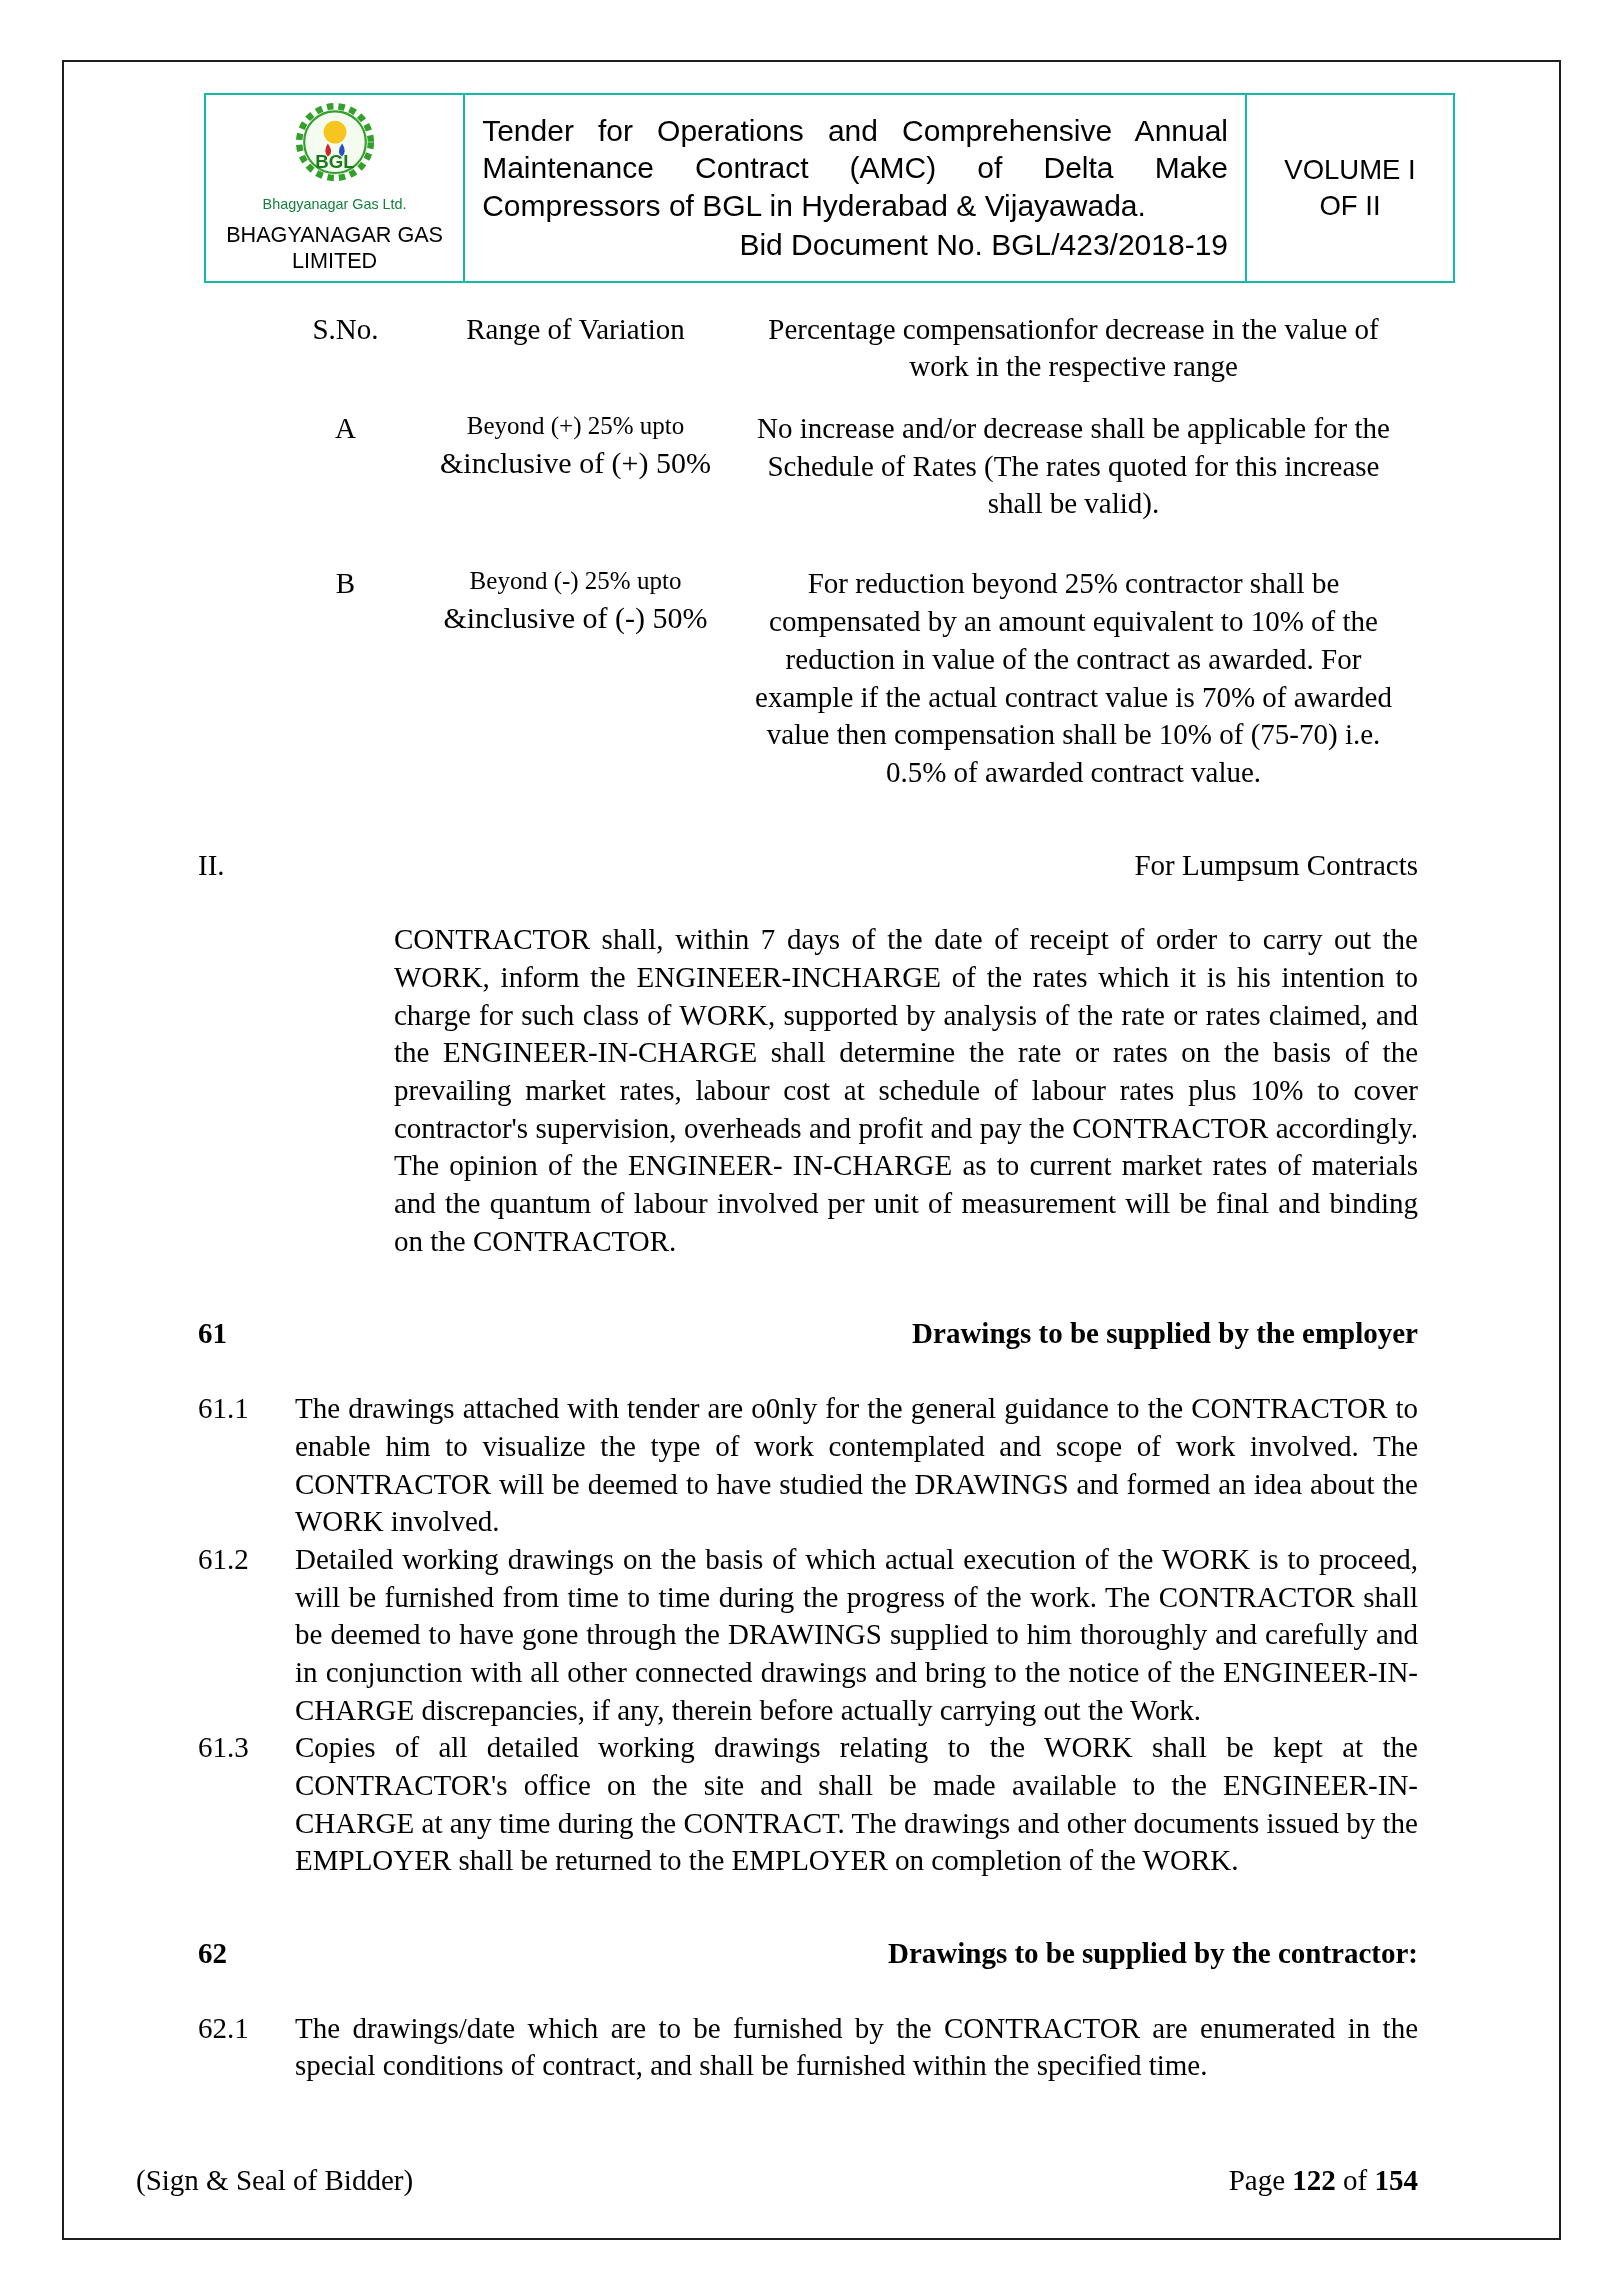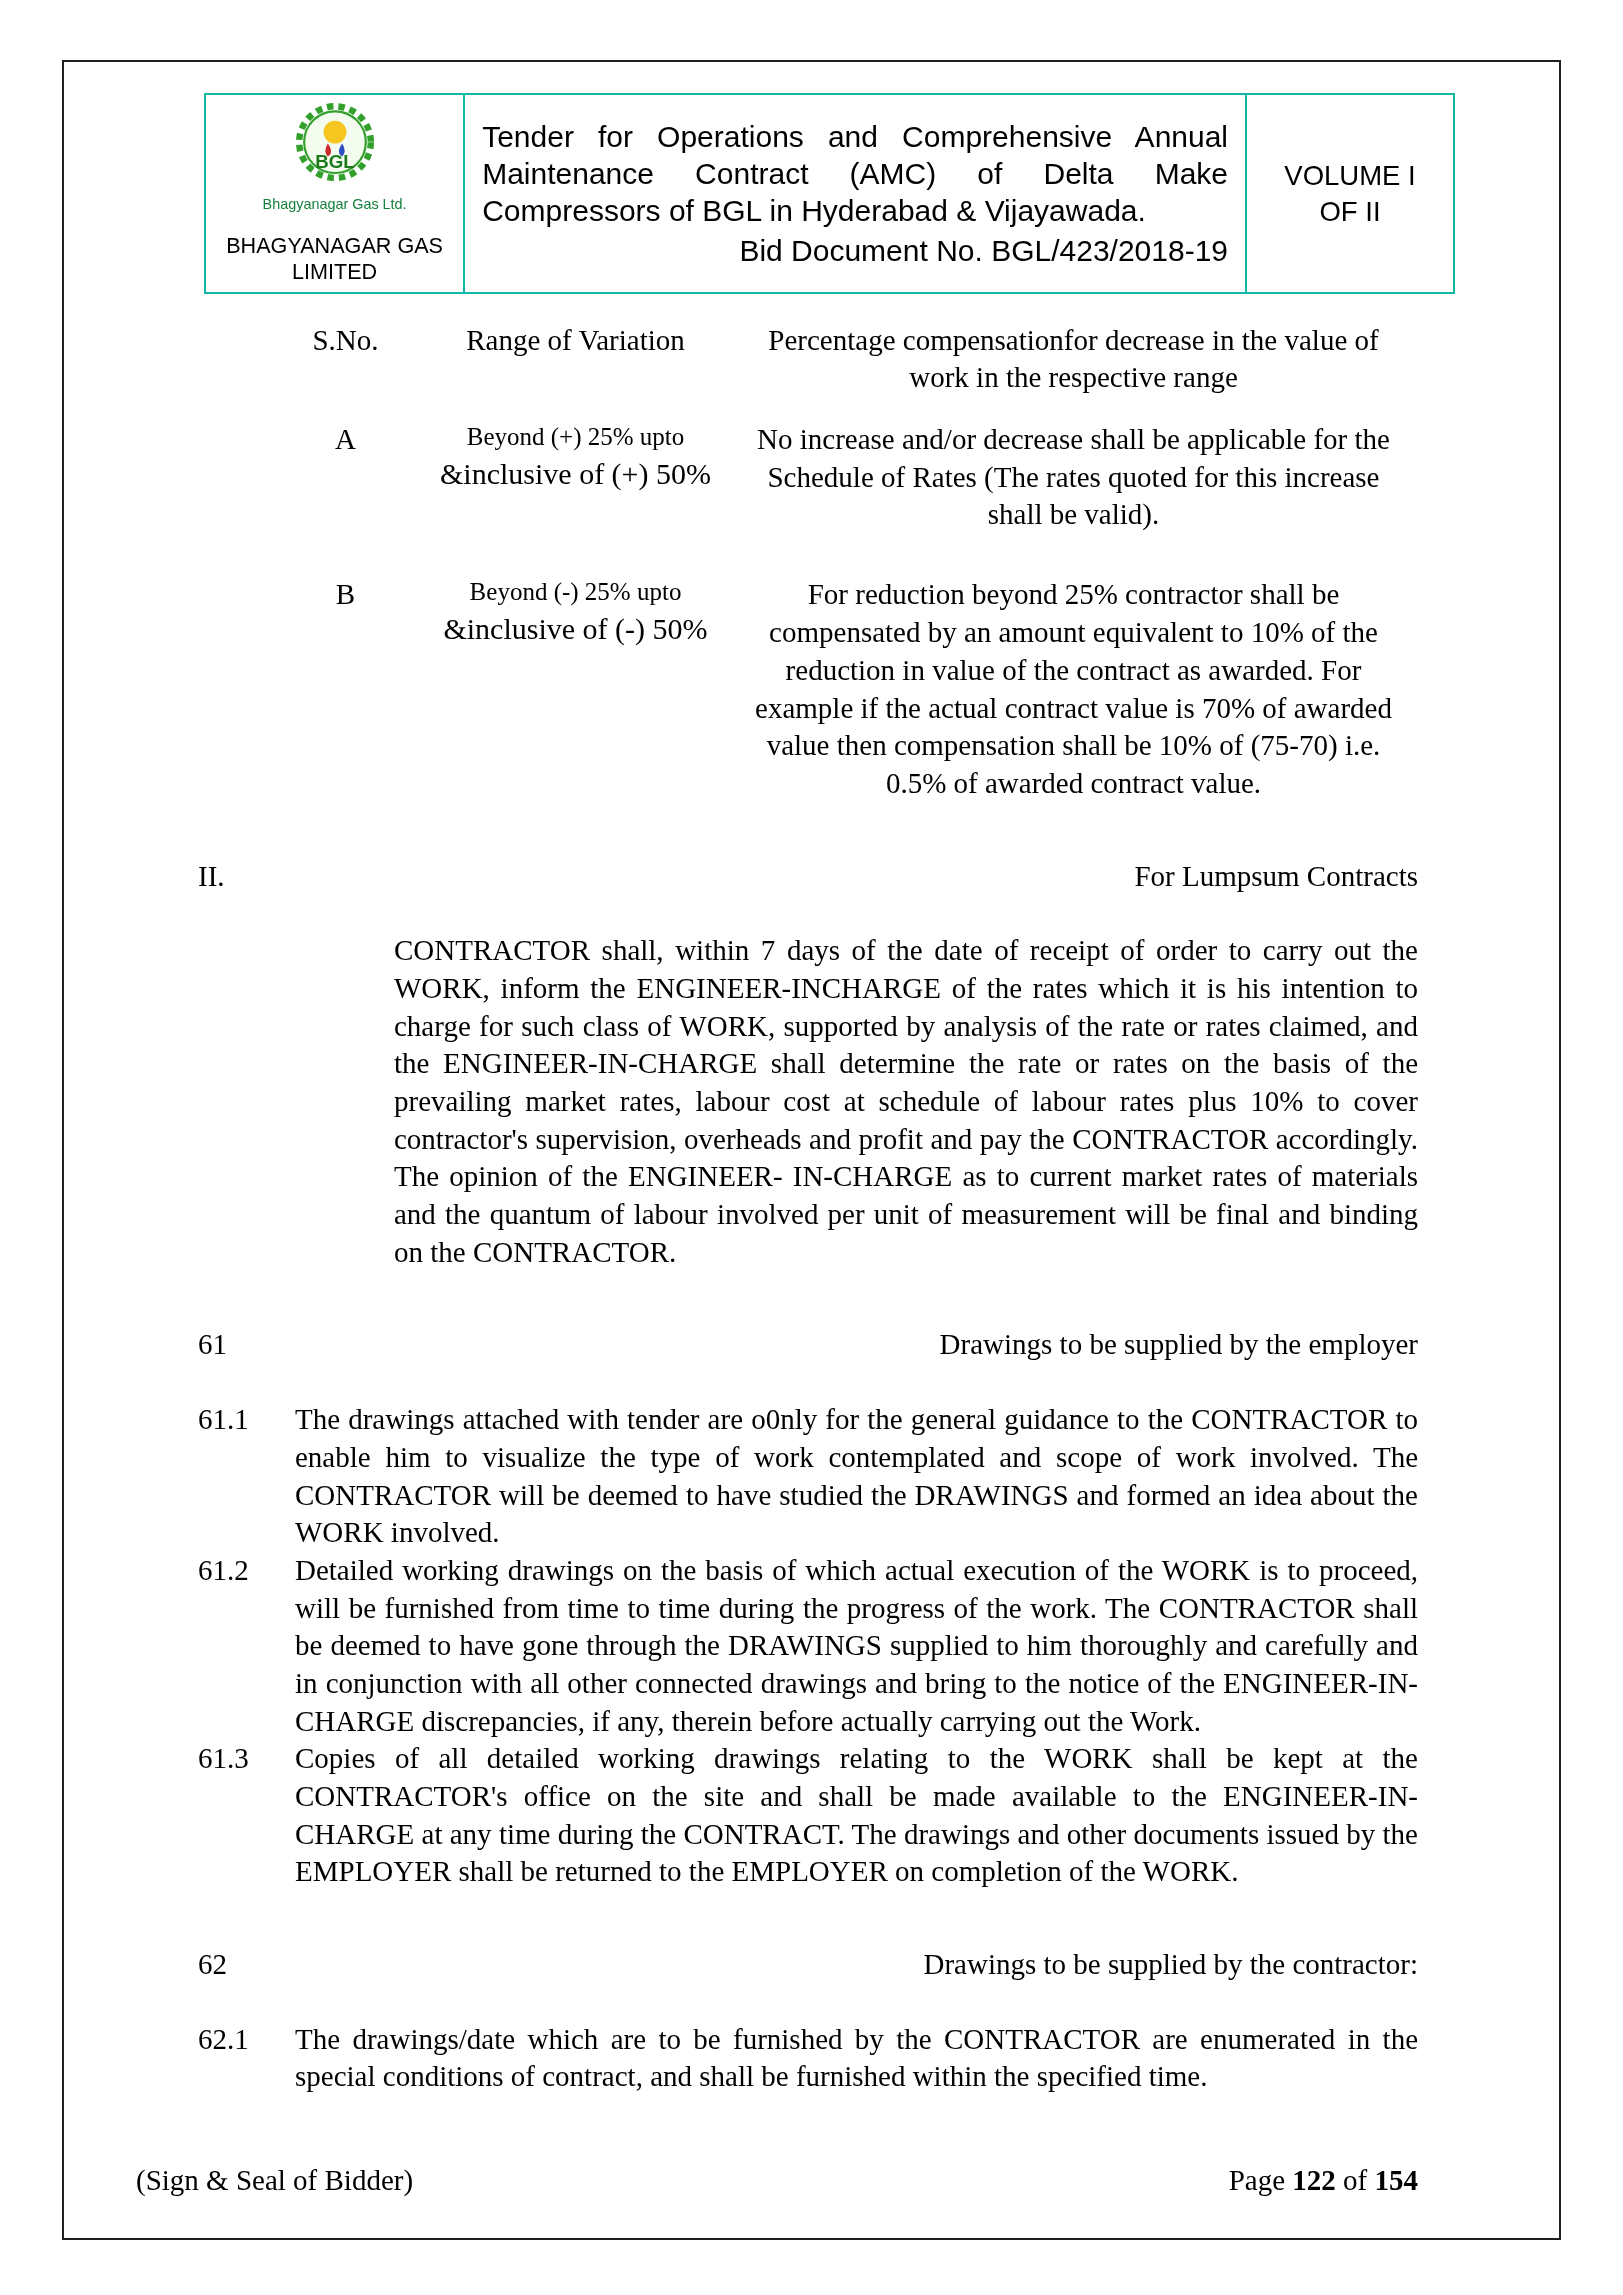--- a/index.html
+++ b/index.html
@@ -25,21 +25,21 @@
     border-collapse:collapse;
     margin:31px 0 0 140px;
     width:1251px;
     font-family:"Liberation Sans", sans-serif;
   }
   .header-table td { border:2px solid #14b8a6; vertical-align:middle; }
   .cell-logo { width:263px; text-align:center; padding:6.5px 3.9px; }
   .cell-title { width:806px; padding:6.5px 17px; }
   .cell-volume { width:212px; text-align:center; font-size:27.5px; line-height:1.3; }
   .logo-caption { color:#15803d; font-size:14.4px; line-height:1.1; }
-  .company-name { font-size:21.6px; line-height:1.22; margin-top:20px; color:#000; }
+  .company-name { font-size:21.6px; line-height:1.22; margin-top:9px; color:#000; }
   .title-main { font-size:30px; line-height:1.24; text-align:justify; }
   .title-bid { font-size:30px; line-height:1.3; text-align:right; margin-top:1.3px; }
   
   .vtable {
     display:grid;
     grid-template-columns:131px 281px 667px;
     column-gap:33px;
     row-gap:31px;
     margin:27.5px 0 0 216px;
     gap:24px;
@@ -52,21 +52,21 @@
   
   .numrow { display:flex; margin:0 141px 0 134px;justify-content:space-between; }
   .numrow .num { width:97px; flex-shrink:0; }
   .numrow .body { flex:1; text-align:justify; }
   .lumpsum { margin-top:55px; }
   .lumpsum .num { width:99px; }
   .lumpsum-body {
     margin:37px 141px 0 330px;
     text-align:justify;
   }
-  .clause-heading { font-weight:normal; }
+  .clause-heading { font-weight:bold; }
   .mt-lg { margin-top:55px; }
   .mt-md { margin-top:37px; }
   
   .footer {
     position:absolute; left:72px; right:141px; bottom:38px;
     display:flex; justify-content:space-between;
     font-size:29px;
   }
   .footer b { font-weight:bold; }
 </style>

